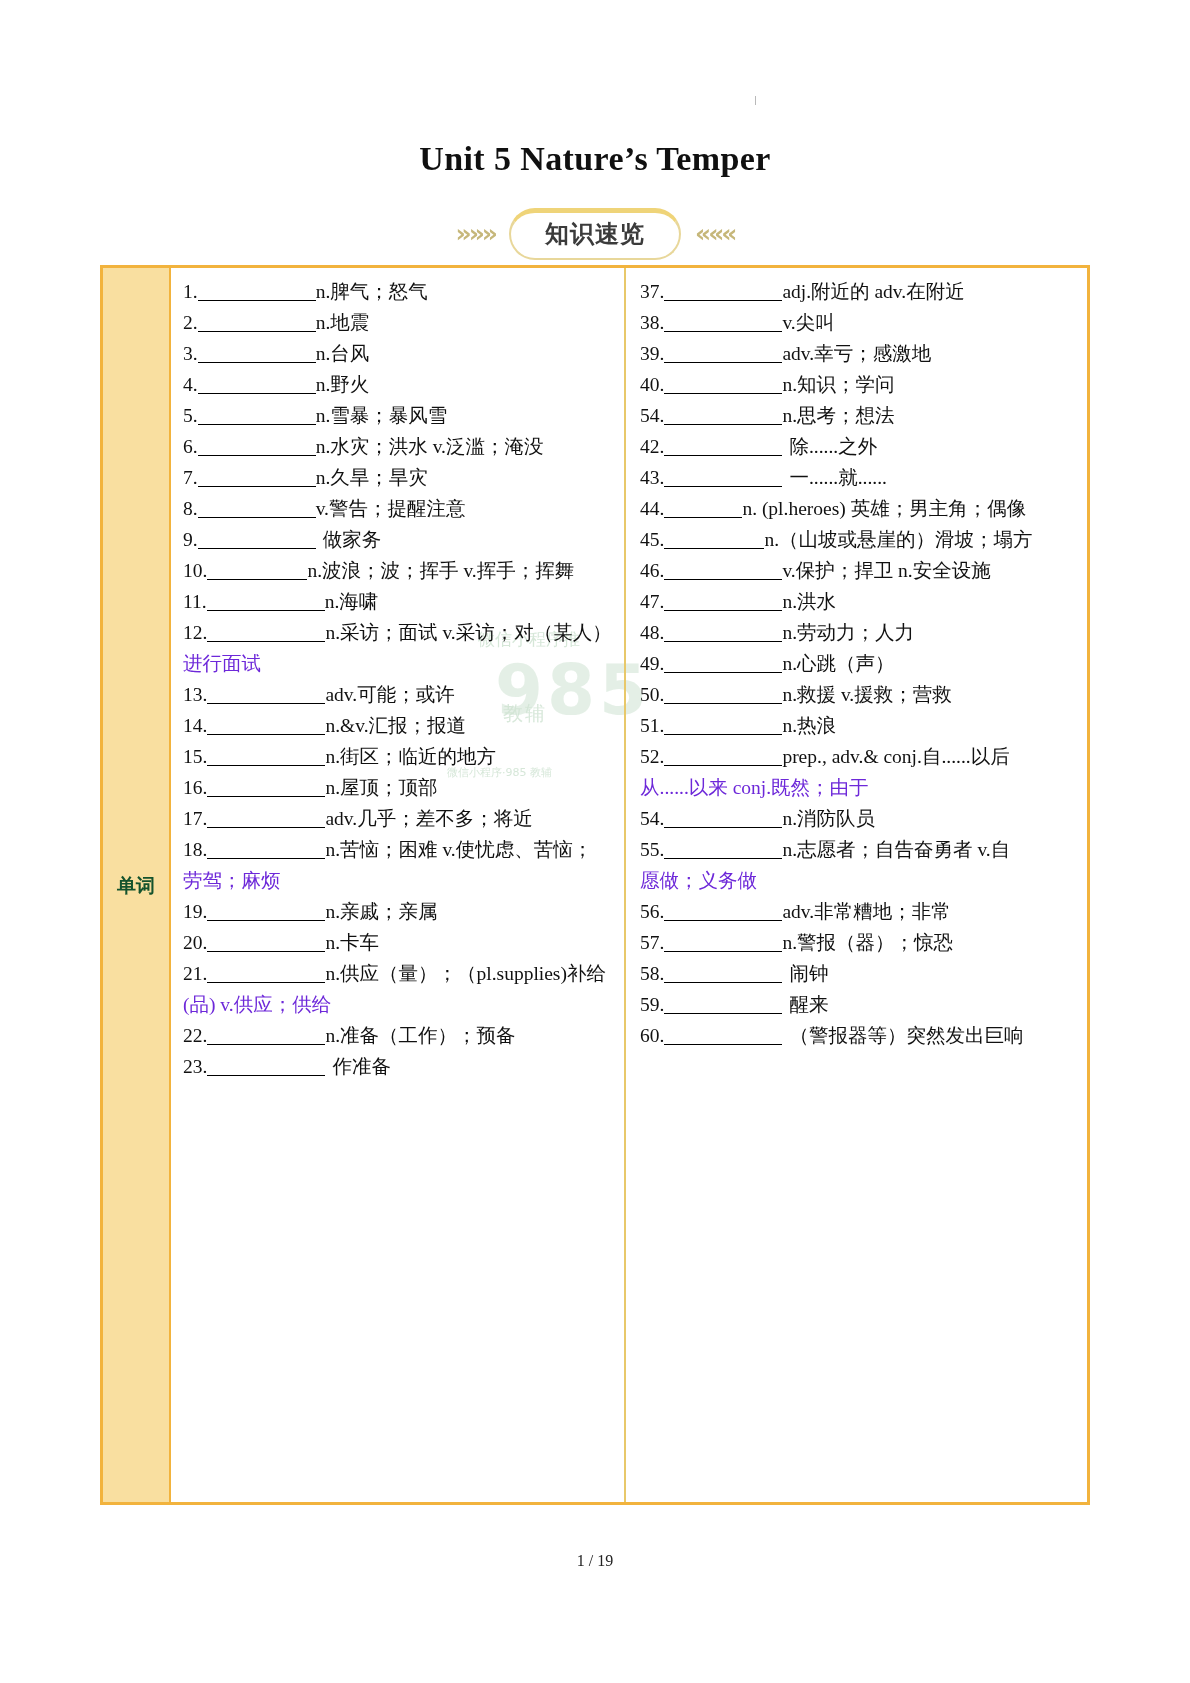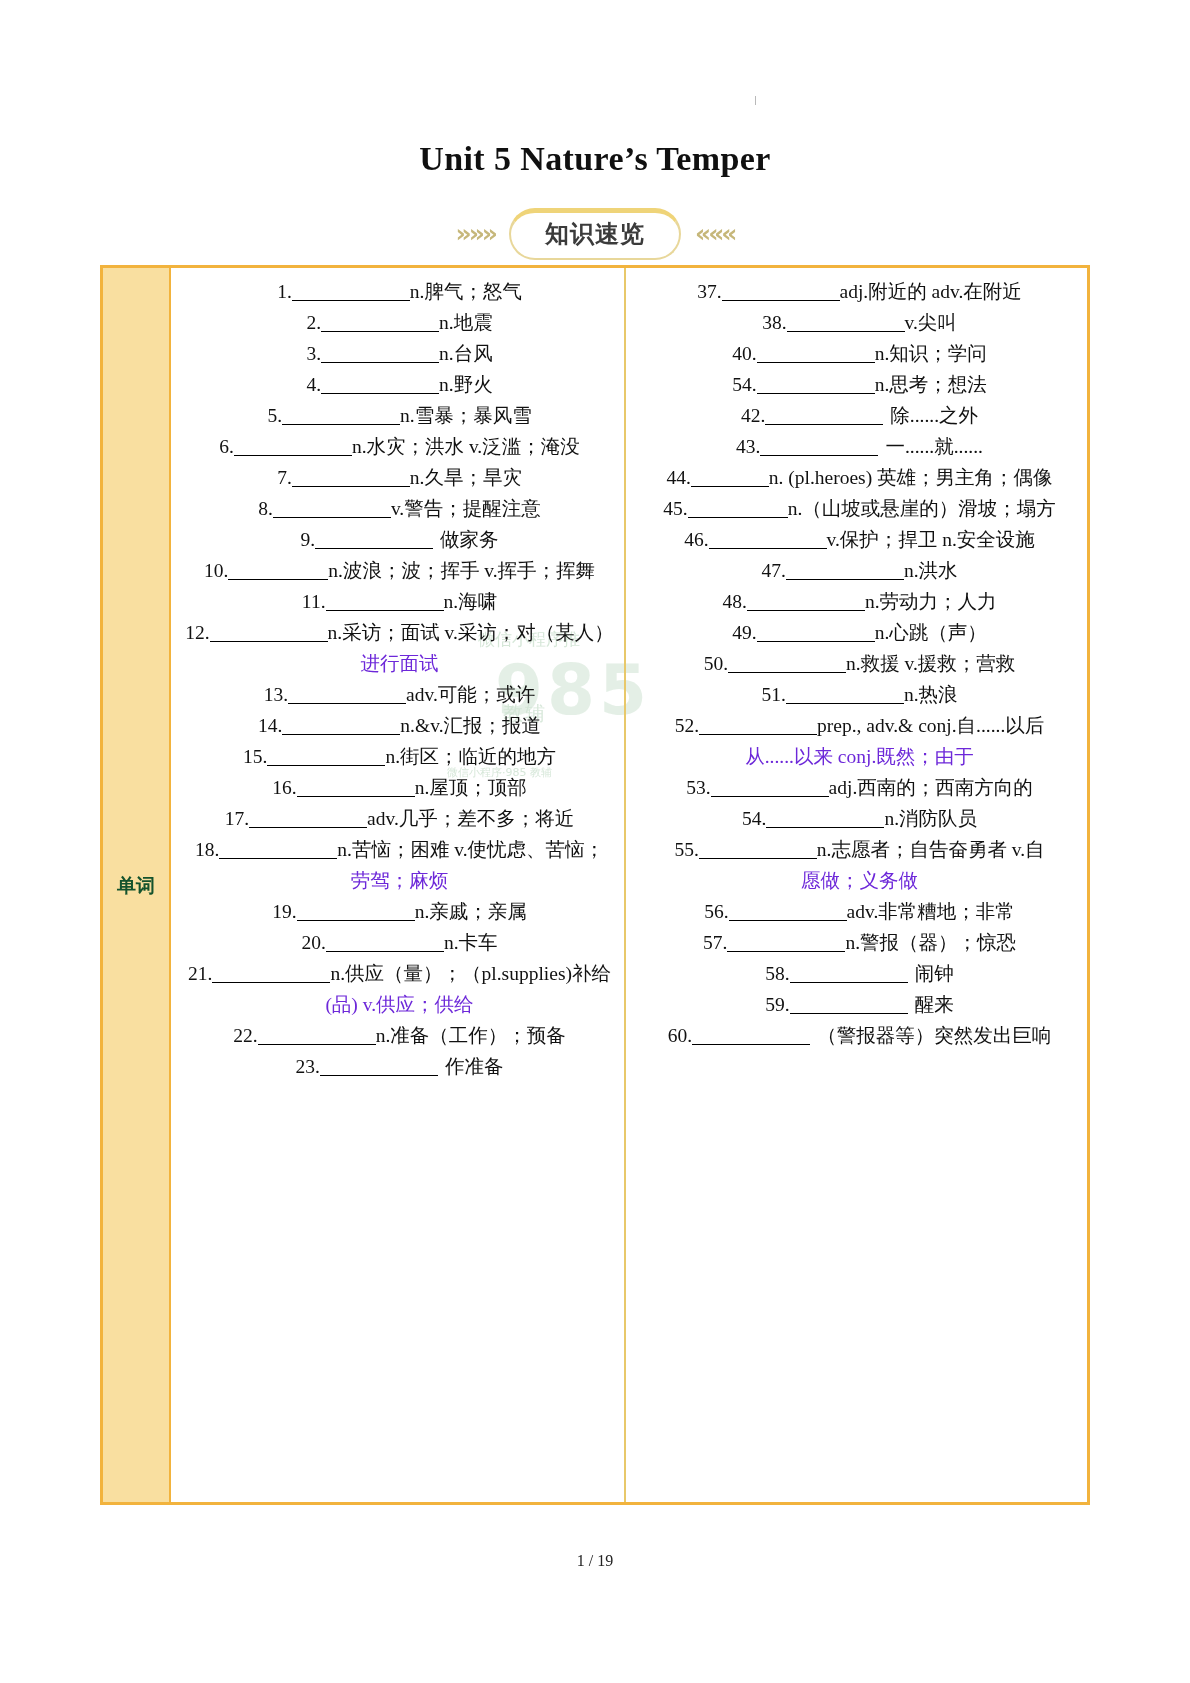--- a/index.html
+++ b/index.html
@@ -99,21 +99,20 @@
     font-family:"DejaVu Sans", sans-serif;
     font-weight:bold;
     font-size:19px;
     color:#14532d;
     line-height:1.2;
   }
   .cols{
     flex:1 1 auto;
     display:flex;
     box-sizing:border-box;
-    text-align:center;
   }
   .col{
     box-sizing:border-box;
     padding:14px 8px 10px 12px;
     position:relative;
   }
   .col-left{ width:455px; flex:0 0 455px; border-right:2px solid #E8C86A; }
   .col-right{ flex:1 1 auto; padding-left:14px; }
 
   
@@ -201,35 +200,35 @@
           <div class="entry"><span class="num">19.</span><span class="blank" style="width: 118px;"></span><span class="gloss">n.亲戚；亲属</span></div>
           <div class="entry"><span class="num">20.</span><span class="blank" style="width: 118px;"></span><span class="gloss">n.卡车</span></div>
           <div class="entry"><span class="num">21.</span><span class="blank" style="width: 118px;"></span><span class="gloss">n.供应（量）；（pl.supplies)补给</span></div>
           <div class="cont">(品) v.供应；供给</div>
           <div class="entry"><span class="num">22.</span><span class="blank" style="width: 118px;"></span><span class="gloss">n.准备（工作）；预备</span></div>
           <div class="entry"><span class="num">23.</span><span class="blank" style="width: 118px;"></span><span class="spacer-wide"></span><span class="gloss">作准备</span></div>
         </div>
       <div class="col col-right" id="col-right">
           <div class="entry"><span class="num">37.</span><span class="blank" style="width: 118px;"></span><span class="gloss">adj.附近的  adv.在附近</span></div>
           <div class="entry"><span class="num">38.</span><span class="blank" style="width: 118px;"></span><span class="gloss">v.尖叫</span></div>
+          <div class="entry"><span class="num">39.</span><span class="blank" style="width: 118px;"></span><span class="gloss">adv.幸亏；感激地</span></div>
           <div class="entry"><span class="num">40.</span><span class="blank" style="width: 118px;"></span><span class="gloss">n.知识；学问</span></div>
           <div class="entry"><span class="num">54.</span><span class="blank" style="width: 118px;"></span><span class="gloss">n.思考；想法</span></div>
           <div class="entry"><span class="num">42.</span><span class="blank" style="width: 118px;"></span><span class="spacer-wide"></span><span class="gloss">除......之外</span></div>
           <div class="entry"><span class="num">43.</span><span class="blank" style="width: 118px;"></span><span class="spacer-wide"></span><span class="gloss">一......就......</span></div>
           <div class="entry"><span class="num">44.</span><span class="blank" style="width: 78px;"></span><span class="gloss">n. (pl.heroes) 英雄；男主角；偶像</span></div>
           <div class="entry"><span class="num">45.</span><span class="blank" style="width: 100px;"></span><span class="gloss">n.（山坡或悬崖的）滑坡；塌方</span></div>
           <div class="entry"><span class="num">46.</span><span class="blank" style="width: 118px;"></span><span class="gloss">v.保护；捍卫  n.安全设施</span></div>
           <div class="entry"><span class="num">47.</span><span class="blank" style="width: 118px;"></span><span class="gloss">n.洪水</span></div>
           <div class="entry"><span class="num">48.</span><span class="blank" style="width: 118px;"></span><span class="gloss">n.劳动力；人力</span></div>
           <div class="entry"><span class="num">49.</span><span class="blank" style="width: 118px;"></span><span class="gloss">n.心跳（声）</span></div>
           <div class="entry"><span class="num">50.</span><span class="blank" style="width: 118px;"></span><span class="gloss">n.救援  v.援救；营救</span></div>
           <div class="entry"><span class="num">51.</span><span class="blank" style="width: 118px;"></span><span class="gloss">n.热浪</span></div>
           <div class="entry"><span class="num">52.</span><span class="blank" style="width: 118px;"></span><span class="gloss">prep., adv.&amp; conj.自......以后</span></div>
           <div class="cont">从......以来  conj.既然；由于</div>
-          <div class="entry"><span class="num">53.</span><span class="blank" style="width: 118px;"></span><span class="gloss">adj.西南的；西南方向的</span></div>
           <div class="entry"><span class="num">54.</span><span class="blank" style="width: 118px;"></span><span class="gloss">n.消防队员</span></div>
           <div class="entry"><span class="num">55.</span><span class="blank" style="width: 118px;"></span><span class="gloss">n.志愿者；自告奋勇者  v.自</span></div>
           <div class="cont">愿做；义务做</div>
           <div class="entry"><span class="num">56.</span><span class="blank" style="width: 118px;"></span><span class="gloss">adv.非常糟地；非常</span></div>
           <div class="entry"><span class="num">57.</span><span class="blank" style="width: 118px;"></span><span class="gloss">n.警报（器）；惊恐</span></div>
           <div class="entry"><span class="num">58.</span><span class="blank" style="width: 118px;"></span><span class="spacer-wide"></span><span class="gloss">闹钟</span></div>
           <div class="entry"><span class="num">59.</span><span class="blank" style="width: 118px;"></span><span class="spacer-wide"></span><span class="gloss">醒来</span></div>
           <div class="entry"><span class="num">60.</span><span class="blank" style="width: 118px;"></span><span class="spacer-wide"></span><span class="gloss">（警报器等）突然发出巨响</span></div>
         </div>
     </div>

